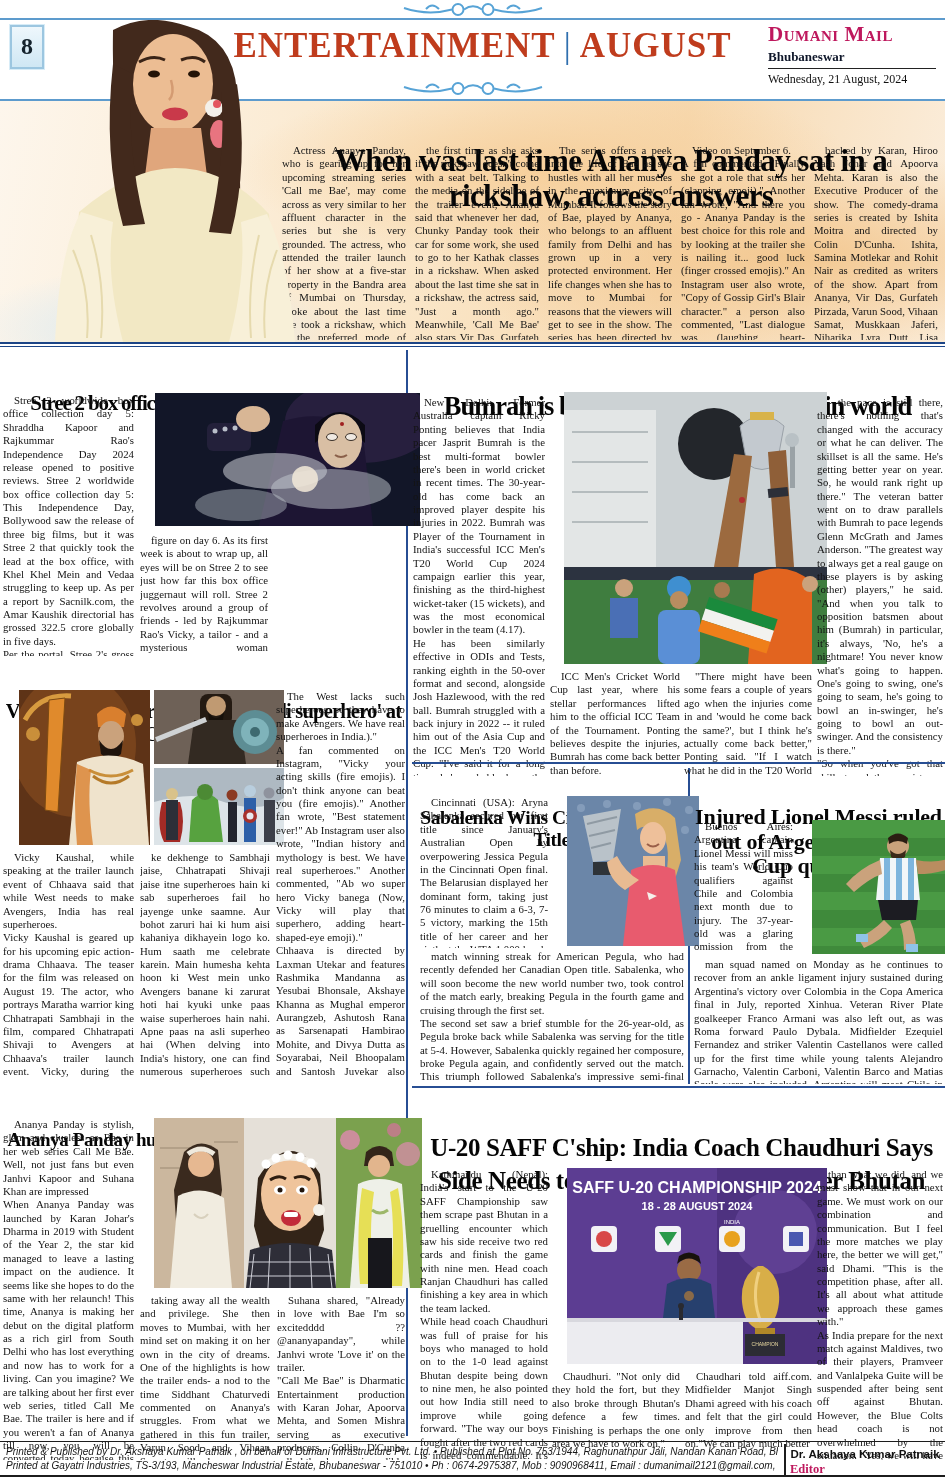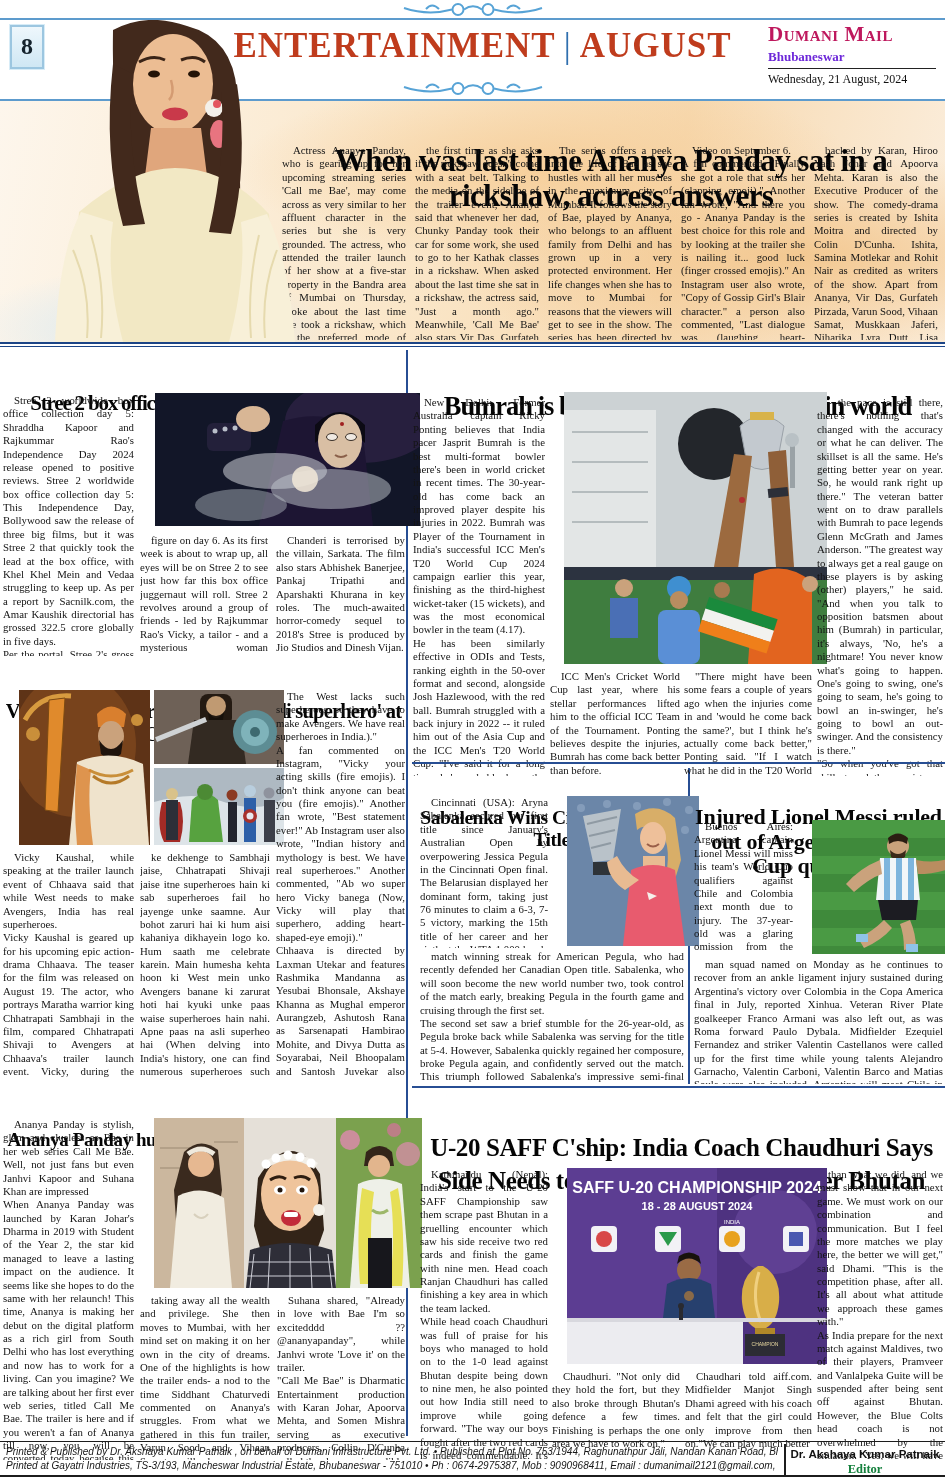--- a/index.html
+++ b/index.html
@@ -14,31 +14,31 @@
   .navline{position:absolute;background:#274e93;}
   .thinblack{position:absolute;background:#1c1c1c;}
   #pagenum{position:absolute;left:10px;top:25px;width:30px;height:40px;
      background:linear-gradient(#eef7fc,#cfe7f4);border:2px solid #9cc6e0;outline:1px solid #d7ecf7;
      font:bold 24px "Liberation Serif",serif;color:#14222c;text-align:center;line-height:38px;}
   #sectiontitle{position:absolute;left:225px;top:26px;width:515px;text-align:center;
      font:bold 35px "Liberation Serif",serif;color:#bf3c1d;letter-spacing:1px;}
   #sectiontitle .div{color:#2f6fae;font-weight:normal;padding:0 8px;}
   #mastblock{position:absolute;left:768px;top:22px;width:172px;}
   #mastname{font:bold 21px "Liberation Serif",serif;font-variant:small-caps;color:#be185d;letter-spacing:.5px;}
-  #mastcity{font:bold 13px "Liberation Serif",serif;color:#6d28d9;margin-top:2px;}
+  #mastcity{font:bold 13px "Liberation Serif",serif;color:#0f172a;margin-top:2px;}
   #mastrule{height:1px;background:#222;margin:3px 0 3px 0;width:168px;}
   #mastdate{font:12px "Liberation Serif",serif;color:#111;}
   .imgbox{position:absolute;overflow:hidden;padding-left:15px;}
   .imgbox svg{display:block;}
   #footer1,#footer2{position:absolute;left:6px;width:772px;font:italic 10px "Liberation Sans",sans-serif;
      color:#161616;white-space:nowrap;overflow:hidden;}
   #editorname{position:absolute;left:790px;top:1448px;width:150px;text-align:center;
      font:bold 11.5px "Liberation Sans",sans-serif;color:#111;}
-  #editortitle{position:absolute;left:790px;top:1462px;width:150px;text-align:center;
-     font:bold 12.5px "Liberation Serif",serif;color:#15803d;}
+  #editortitle{position:absolute;left:790px;top:1462px;width:150px;text-align:left;
+     font:bold 12.5px "Liberation Serif",serif;color:#be185d;}
   .orn{position:absolute;left:0;right:0;text-align:center;}
 </style>
 </head>
 <body>
 
 <div id="page">
 
   <div class="orn" style="top:1px;">
     <svg width="150" height="17" viewBox="0 0 150 17">
         <g fill="none" stroke="#57a3d6" stroke-width="2">
@@ -150,21 +150,20 @@
         <circle cx="70" cy="36" r="2.5" fill="#b9bec9"></circle>
         <circle cx="80" cy="35" r="2.5" fill="#b9bec9"></circle>
       <ellipse cx="98" cy="26" rx="17" ry="13" fill="#d8b695"></ellipse>
       <ellipse cx="120" cy="78" rx="52" ry="18" fill="#cfd3d8" opacity=".55"></ellipse>
       <ellipse cx="176" cy="96" rx="60" ry="20" fill="#c4c9cf" opacity=".5"></ellipse>
       <ellipse cx="86" cy="112" rx="46" ry="16" fill="#b9bec5" opacity=".45"></ellipse>
       <circle cx="150" cy="86" r="13" fill="#f3ead9" opacity=".85"></circle>
     </svg>
   </div>
   <div class="col" style="left:140px;top:534px;width:128px;height:122px;">figure on day 6. As its first week is about to wrap up, all eyes will be on Stree 2 to see just how far this box office juggernaut will roll. Stree 2 revolves around a group of friends - led by Rajkummar Rao's Vicky, a tailor - and a mysterious woman (Shraddha Kapoor). Their town of</div>
-  <div class="col" style="left:276px;top:534px;width:129px;height:122px;">Chanderi is terrorised by the villain, Sarkata. The film also stars Abhishek Banerjee, Pankaj Tripathi and Aparshakti Khurana in key roles. The much-awaited horror-comedy sequel to 2018's Stree is produced by Jio Studios and Dinesh Vijan.</div>
 
   <div class="hl" style="left:2px;top:660px;width:403px;font-size:20.5px;letter-spacing:-0.8px;">Vicky calls Chhatrapati Shivaji 'asli superhero' at Chhaava event</div>
   <div class="imgbox" style="left:4px;top:690px;width:131px;height:155px;">
     <svg width="131" height="155" viewBox="0 0 131 155">
       <rect width="131" height="155" fill="#5e3317"></rect>
       <ellipse cx="55" cy="55" rx="62" ry="72" fill="#8a4f20" opacity=".6"></ellipse>
       <path d="M6,30 Q20,4 52,6" stroke="#d79b3f" stroke-width="5" fill="none"></path>
       <circle cx="14" cy="44" r="7" fill="#c98f3a"></circle>
         <circle cx="118" cy="30" r="6" fill="#c98f3a"></circle>
       <path d="M30,10 L46,8 L39,122 L26,120 z" fill="#e08a2c" stroke="#7c4a12"></path>

